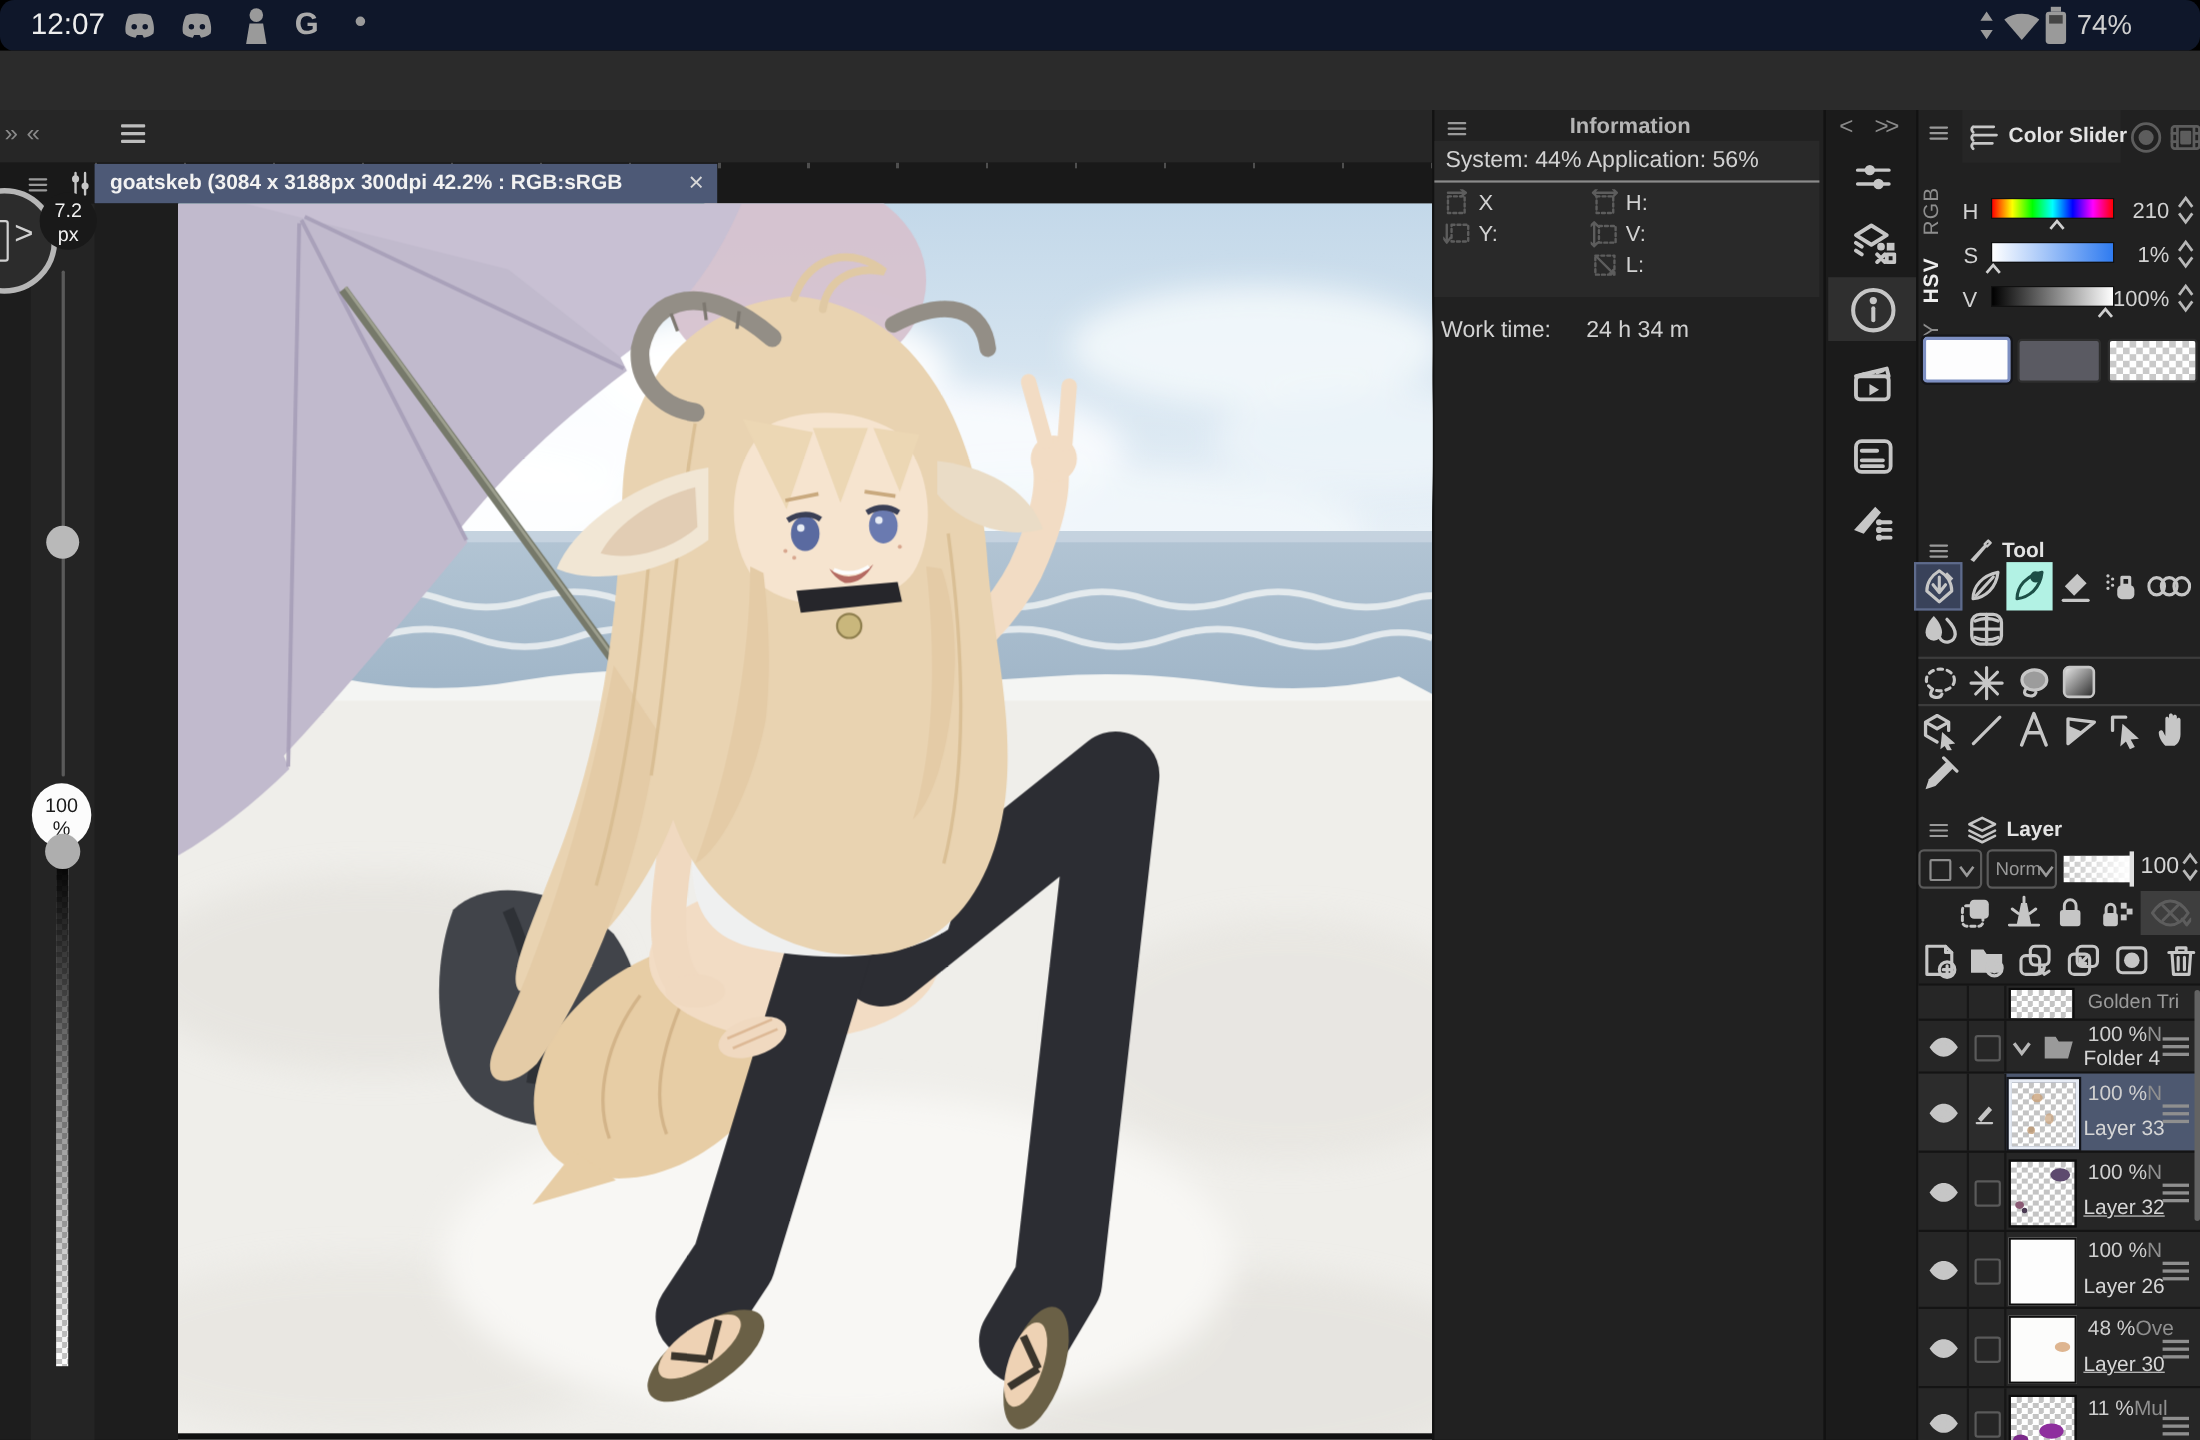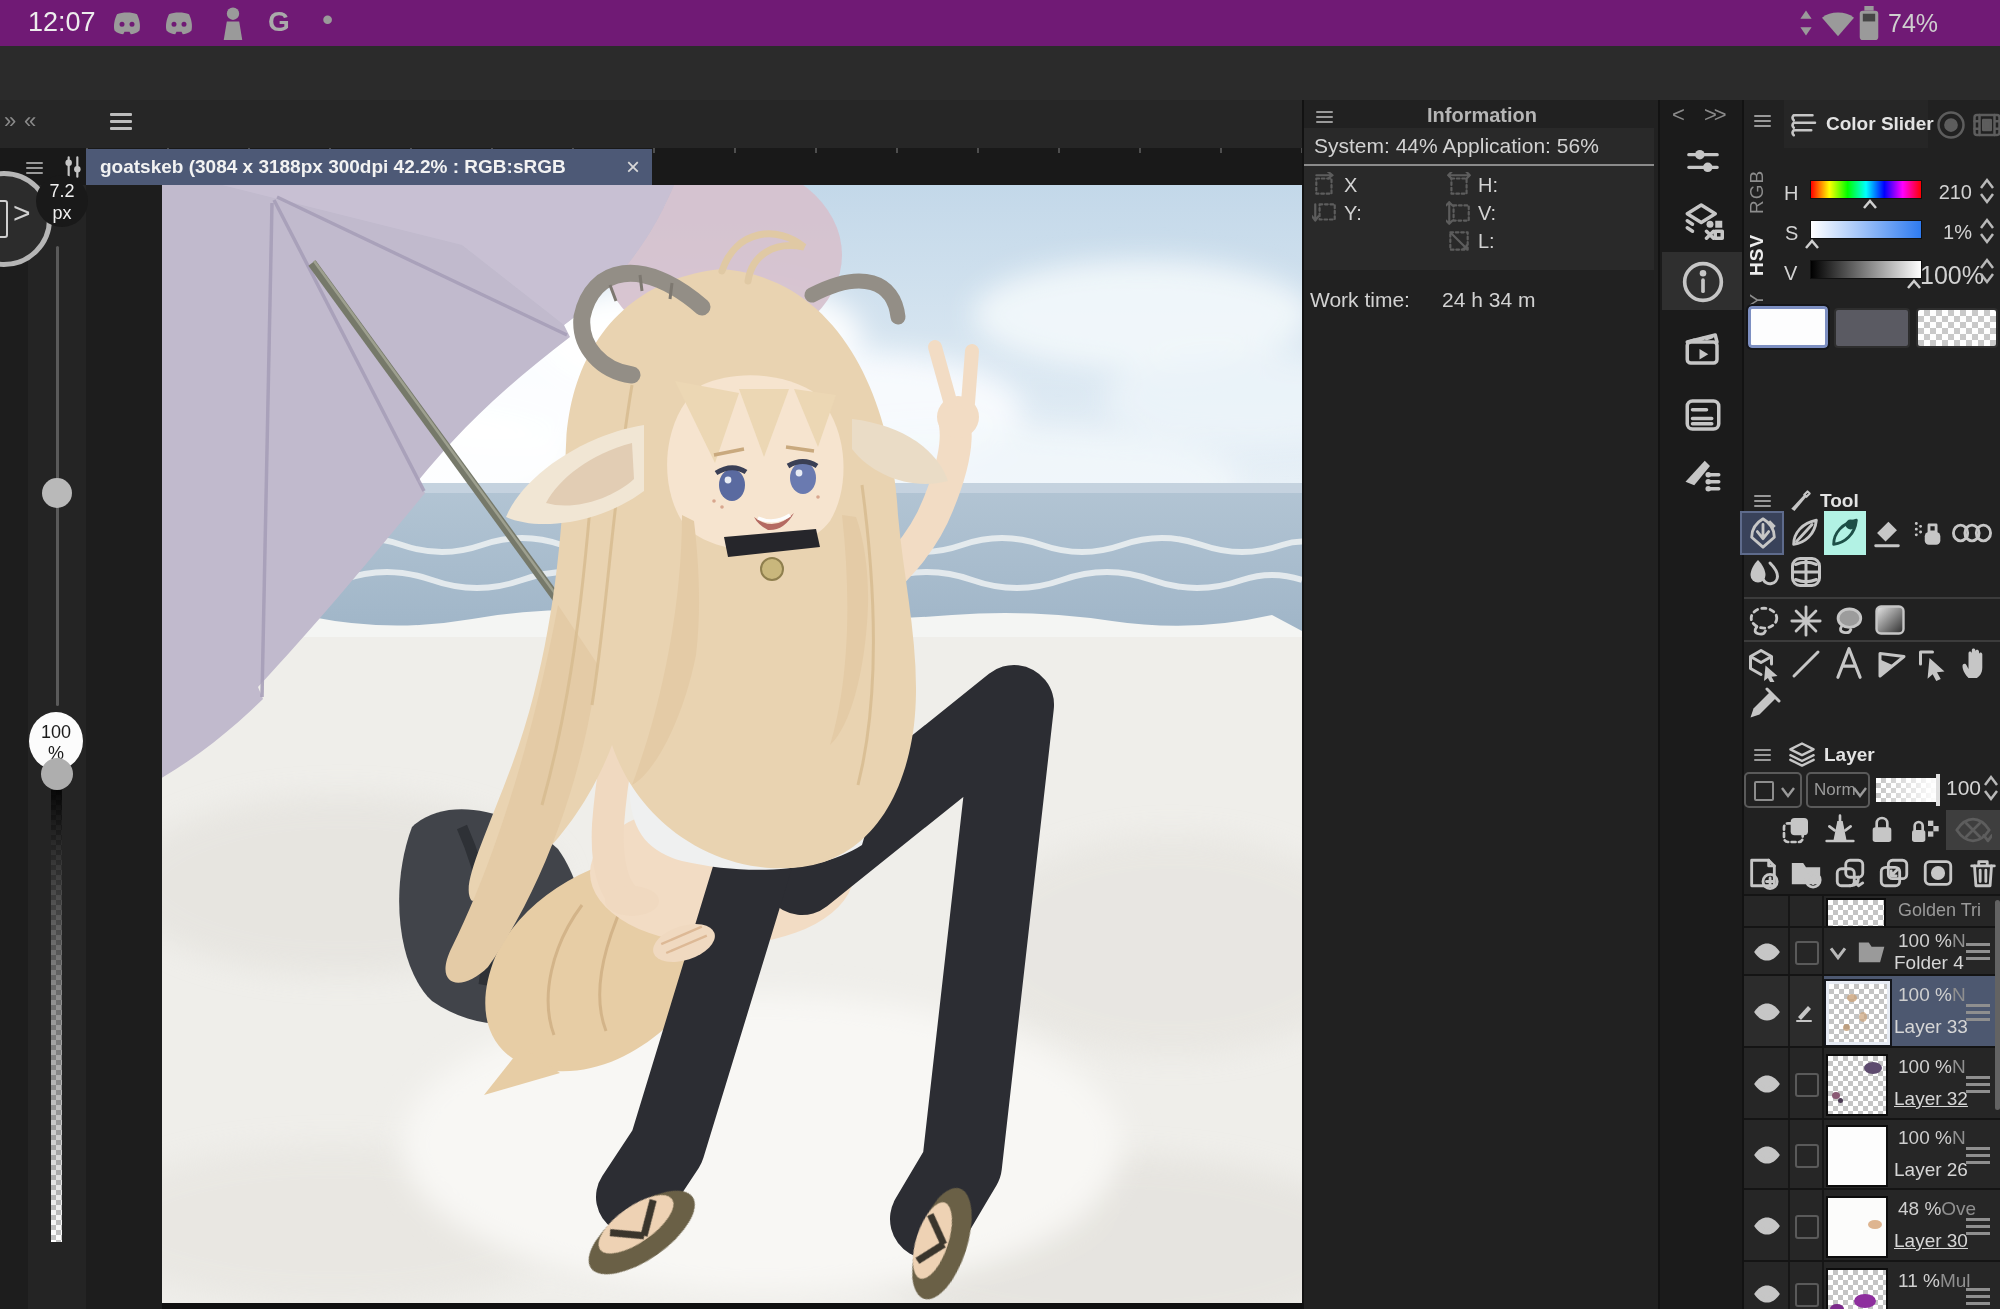--- a/index.html
+++ b/index.html
@@ -13,21 +13,21 @@
   svg.ic.dm .fl{fill:#5d5d5d;}
   svg.ic.dk *{stroke:#1d4f47;}
   svg.ic.dk .fl{fill:#1d4f47;}
   .hamb{display:inline-block;width:22px;}
   .hamb i{display:block;height:3px;background:#bdbdbd;margin:4px 0;border-radius:1px;}
   .hamb.small{width:17px;} .hamb.small i{height:2px;margin:3px 0;background:#9a9a9a;}
   .checker{background:conic-gradient(#c9c9c9 25%,#ffffff 0 50%,#c9c9c9 0 75%,#ffffff 0) 0 0/12px 12px;}
   .checker-sm{background:conic-gradient(#c4c4c4 25%,#ffffff 0 50%,#c4c4c4 0 75%,#ffffff 0) 0 0/10px 10px;}
   .vline{width:2px;background:#3b3b3b;}
   .txt{color:#d2d2d2;}
-  .statusbar{left:0;top:0;width:2000px;height:46px;background:#701a75;}
+  .statusbar{left:0;top:0;width:2000px;height:46px;background:#0f172a;border-radius:13px;}
   .menubar{left:0;top:46px;width:2000px;height:54px;background:#2b2b2b;}
   .menubar .mi{position:relative;display:inline-block;color:#ebebeb;font-size:22px;line-height:54px;margin-right:38px;}
   .toolbar{left:0;top:100px;width:1302px;height:48px;background:#262626;}
   .tabbar{left:0;top:148px;width:1302px;height:37px;background:#191919;}
   .ruler{position:absolute;left:86px;top:0;width:1216px;height:5px;
      background:repeating-linear-gradient(to right,#4e4e4e 0 2px,transparent 2px 81px);}
   .doc-tab{position:absolute;left:86px;top:1px;width:566px;height:36px;background:#4d5976;color:#f2f2f2;
      font-size:19px;font-weight:bold;line-height:36px;padding-left:14px;box-sizing:border-box;}
   .leftrail{left:0;top:185px;width:162px;height:1124px;background:#1d1d1d;}
   .leftrail .innercol{position:absolute;left:28px;top:0;width:58px;height:1124px;background:#242424;}
@@ -496,21 +496,21 @@
     <svg class="abs" style="left:234px;top:117px;" width="18" height="28" viewBox="0 0 18 28">
         <path d="M3 11 L9 3 L15 11" stroke="#b8b8b8" stroke-width="2.5" fill="none"></path>
         <path d="M3 17 L9 25 L15 17" stroke="#b8b8b8" stroke-width="2.5" fill="none"></path>
       </svg>
 
     <span class="abs txt" style="left:40px;top:162px;font-size:20px;">V</span>
     <div class="abs sliderbar" style="left:66px;top:160px;width:110px;background:linear-gradient(to right,#000000,#ffffff);"></div>
     <svg class="abs" style="left:162px;top:179px;" width="16" height="10" viewBox="0 0 16 10">
         <path d="M2 9 L8 2 L14 9" stroke="#cfcfcf" stroke-width="2.5" fill="none"></path>
       </svg>
-    <span class="abs txt" style="left:176px;top:161px;width:52px;text-align:right;font-size:25px;">100%</span>
+    <span class="abs txt" style="left:176px;top:161px;width:52px;text-align:right;font-size:20px;">100%</span>
     <svg class="abs" style="left:234px;top:157px;" width="18" height="28" viewBox="0 0 18 28">
         <path d="M3 11 L9 3 L15 11" stroke="#b8b8b8" stroke-width="2.5" fill="none"></path>
         <path d="M3 17 L9 25 L15 17" stroke="#b8b8b8" stroke-width="2.5" fill="none"></path>
       </svg>
 
     <div class="abs" style="left:4px;top:206px;width:80px;height:42px;background:#fdfdfe;border:3px solid #7d8fc2;outline:2px solid #15161a;box-sizing:border-box;border-radius:4px;"></div>
     <div class="abs" style="left:90px;top:208px;width:76px;height:40px;background:#5a5a62;border:2px solid #2e2e2e;box-sizing:border-box;border-radius:4px;"></div>
     <div class="abs checker" style="left:172px;top:208px;width:82px;height:40px;border:2px solid #2e2e2e;box-sizing:border-box;border-radius:4px;"></div>
 
     <span class="abs hamb small" style="left:10px;top:392px;">

